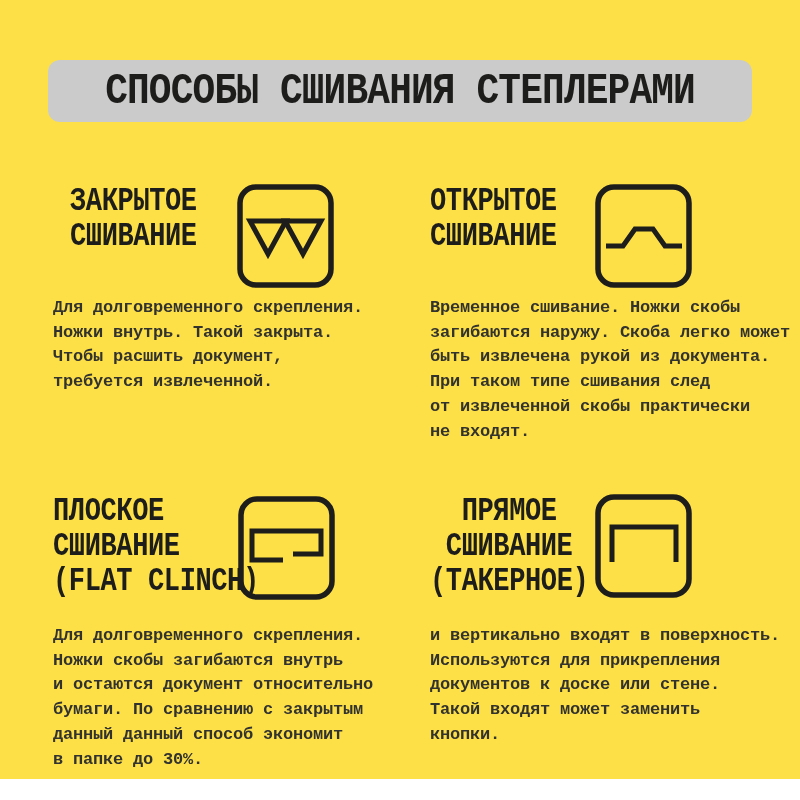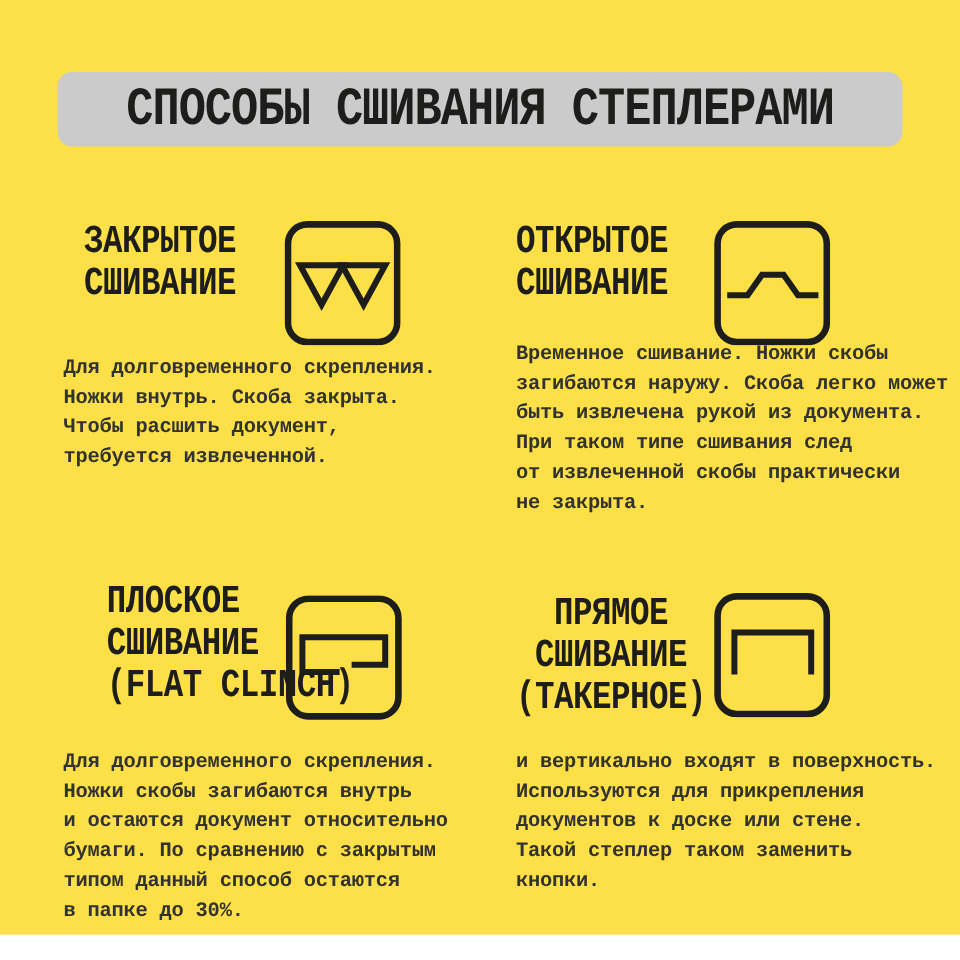--- a/index.html
+++ b/index.html
@@ -17,36 +17,36 @@
     transform:scaleX(.84);transform-origin:50% 50%;color:#1d1d1b;
   }
   
   .heading{position:absolute;}
   .hline{
     font-size:33px;font-weight:700;line-height:35px;white-space:nowrap;
     transform:scaleX(.82);transform-origin:0 50%;letter-spacing:-0.5px;color:#1d1d1b;
   }
   .h1{left:53px;top:184px;margin-left:17px;}
   .h2{left:430px;top:184px;}
-  .h3{left:53px;top:484px;margin-left:36px;}
+  .h3{left:53px;top:494px;}
   .h4{left:430px;top:494px;text-align:center;}
   
   .icon{position:absolute;}
   .i1{left:237px;top:184px;}
   .i2{left:595px;top:184px;}
   .i3{left:238px;top:496px;}
   .i4{left:595px;top:494px;}
   
   .desc{position:absolute;}
   .dline{
     font-size:17px;font-weight:700;line-height:24.7px;white-space:nowrap;
     color:#32322f;letter-spacing:-0.2px;
   }
   .d1{left:53px;top:296px;}
-  .d2{left:430px;top:284px;}
+  .d2{left:430px;top:296px;}
   .d3{left:53px;top:624px;}
   .d4{left:430px;top:624px;}
   
   .bottom-bar{
     position:absolute;left:213px;top:786px;width:374px;height:9px;
     background:#2d9fe0;border-radius:4.5px;
   }
 </style>
 </head>
 <body>
@@ -61,72 +61,72 @@
     <div class="hline">ЗАКРЫТОЕ</div>
     <div class="hline">СШИВАНИЕ</div>
   </div>
   <svg class="icon i1" width="97" height="104" viewBox="0 0 97 104">
     <rect x="3" y="3" width="91" height="98" rx="16" fill="none" stroke="#1d1d1b" stroke-width="5.5"></rect>
     <path d="M13 37 H49 L31 70 Z" fill="none" stroke="#1d1d1b" stroke-width="5" stroke-linejoin="miter"></path>
     <path d="M48 37 H84 L66 70 Z" fill="none" stroke="#1d1d1b" stroke-width="5" stroke-linejoin="miter"></path>
   </svg>
   <div class="desc d1">
     <div class="dline">Для долговременного скрепления.</div>
-    <div class="dline">Ножки внутрь. Скоба закрыта.</div>
+    <div class="dline">Ножки внутрь. Такой закрыта.</div>
     <div class="dline">Чтобы расшить документ,</div>
     <div class="dline">требуется извлеченной.</div>
   </div>
 
   <div class="heading h2">
     <div class="hline">ОТКРЫТОЕ</div>
     <div class="hline">СШИВАНИЕ</div>
   </div>
   <svg class="icon i2" width="97" height="104" viewBox="0 0 97 104">
     <rect x="3" y="3" width="91" height="98" rx="16" fill="none" stroke="#1d1d1b" stroke-width="5.5"></rect>
     <path d="M11 62 H28 L40 45 H58 L70 62 H87" fill="none" stroke="#1d1d1b" stroke-width="5" stroke-linejoin="miter"></path>
   </svg>
   <div class="desc d2">
     <div class="dline">Временное сшивание. Ножки скобы</div>
     <div class="dline">загибаются наружу. Скоба легко может</div>
     <div class="dline">быть извлечена рукой из документа.</div>
     <div class="dline">При таком типе сшивания след</div>
     <div class="dline">от извлеченной скобы практически</div>
-    <div class="dline">не закрыта.</div>
+    <div class="dline">не входят.</div>
   </div>
 
   <div class="heading h3">
     <div class="hline">ПЛОСКОЕ</div>
     <div class="hline">СШИВАНИЕ</div>
     <div class="hline">(FLAT CLINCH)</div>
   </div>
   <svg class="icon i3" width="97" height="104" viewBox="0 0 97 104">
     <rect x="3" y="3" width="91" height="98" rx="16" fill="none" stroke="#1d1d1b" stroke-width="5.5"></rect>
     <path d="M45 64 H14 V35 H83 V58 H55" fill="none" stroke="#1d1d1b" stroke-width="5" stroke-linejoin="miter"></path>
   </svg>
   <div class="desc d3">
     <div class="dline">Для долговременного скрепления.</div>
     <div class="dline">Ножки скобы загибаются внутрь</div>
     <div class="dline">и остаются документ относительно</div>
     <div class="dline">бумаги. По сравнению с закрытым</div>
-    <div class="dline">типом данный способ остаются</div>
+    <div class="dline">данный данный способ экономит</div>
     <div class="dline">в папке до 30%.</div>
   </div>
 
   <div class="heading h4">
     <div class="hline">ПРЯМОЕ</div>
     <div class="hline">СШИВАНИЕ</div>
     <div class="hline">(ТАКЕРНОЕ)</div>
   </div>
   <svg class="icon i4" width="97" height="104" viewBox="0 0 97 104">
     <rect x="3" y="3" width="91" height="98" rx="16" fill="none" stroke="#1d1d1b" stroke-width="5.5"></rect>
     <path d="M17 68 V33 H81 V68" fill="none" stroke="#1d1d1b" stroke-width="5" stroke-linejoin="miter"></path>
   </svg>
   <div class="desc d4">
     <div class="dline">и вертикально входят в поверхность.</div>
     <div class="dline">Используются для прикрепления</div>
     <div class="dline">документов к доске или стене.</div>
-    <div class="dline">Такой степлер таком заменить</div>
+    <div class="dline">Такой входят может заменить</div>
     <div class="dline">кнопки.</div>
   </div>
 
   <div class="bottom-bar"></div>
 
 </div>
 
 </body></html>

